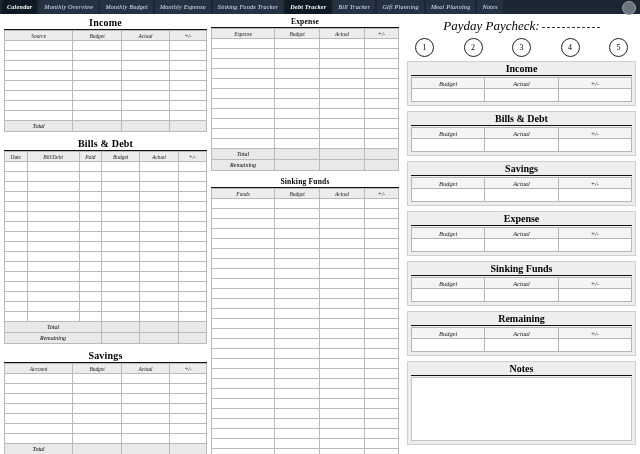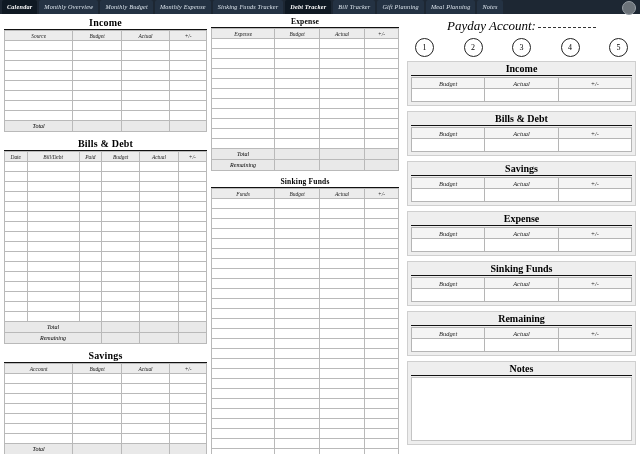--- a/index.html
+++ b/index.html
@@ -746,21 +746,21 @@
                 <td></td>
                 <td></td>
               </tr>
             </tbody>
           </table>
       </div>
     </div>
 
     <div class="col col-right">
       <div class="paycheck-title">
-        <span>Payday Account:</span><span class="dashline"></span>
+        <span>Payday Paycheck:</span><span class="dashline"></span>
       </div>
       <div class="circles" id="circles">
           <div class="circle">1</div>
           <div class="circle">2</div>
           <div class="circle">3</div>
           <div class="circle">4</div>
           <div class="circle">5</div>
         </div>
       <div id="rpanels">
           <div class="rpanel">

